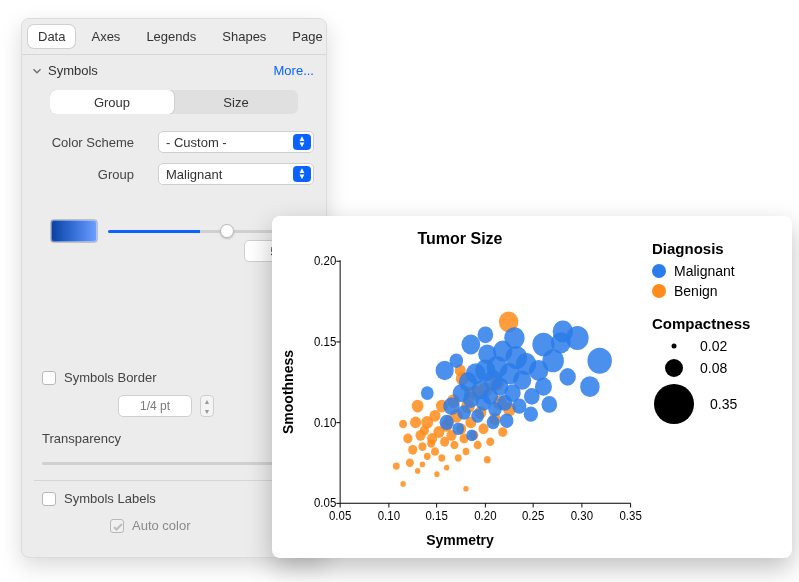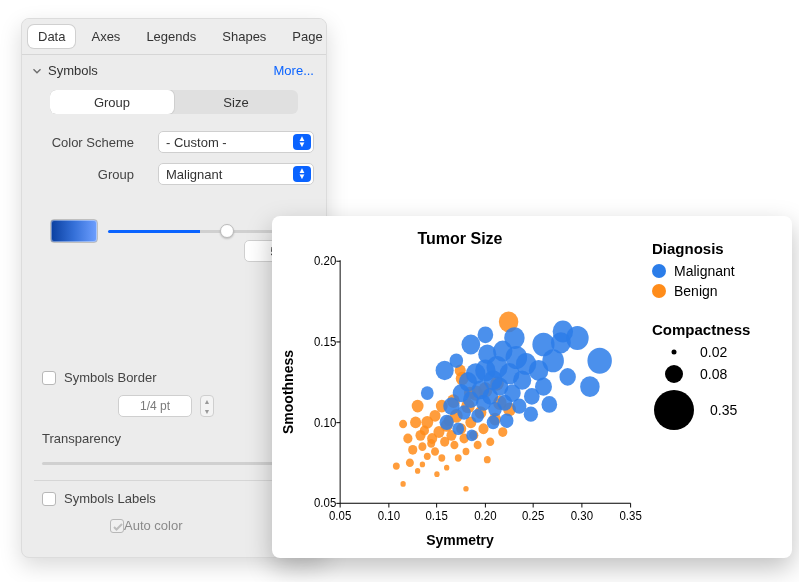--- a/index.html
+++ b/index.html
@@ -242,21 +242,21 @@
     position: relative;
   }
   hr.divider {
     border: none;
     border-top: 1px solid #d6d6d6;
     margin: 4px 12px;
   }
   .autocolor-row {
     display: flex;
     align-items: center;
-    gap: 0;
+    gap: 8px;
     padding: 6px 12px 6px 88px;
     font-size: 13px;
     color: #8a8a8a;
   }
   
   .card {
     position: absolute;
     left: 272px;
     top: 216px;
     width: 520px;
@@ -561,21 +561,21 @@
   <div class="legend">
     <h4>Diagnosis</h4>
     <div class="item">
       <span class="dot" style="background:#2b7de9"></span>
       <span>Malignant</span>
     </div>
     <div class="item">
       <span class="dot" style="background:#ff8c1a"></span>
       <span>Benign</span>
     </div>
-    <h4 style="margin-top:22px;">Compactness</h4>
+    <h4 style="margin-top:16px;">Compactness</h4>
     <div class="size-item">
       <svg width="34" height="14">
           <circle cx="22" cy="7" r="2.5" fill="#000"></circle>
         </svg>
       <span class="lab">0.02</span>
     </div>
     <div class="size-item">
       <svg width="34" height="24">
           <circle cx="22" cy="12" r="9" fill="#000"></circle>
         </svg>

